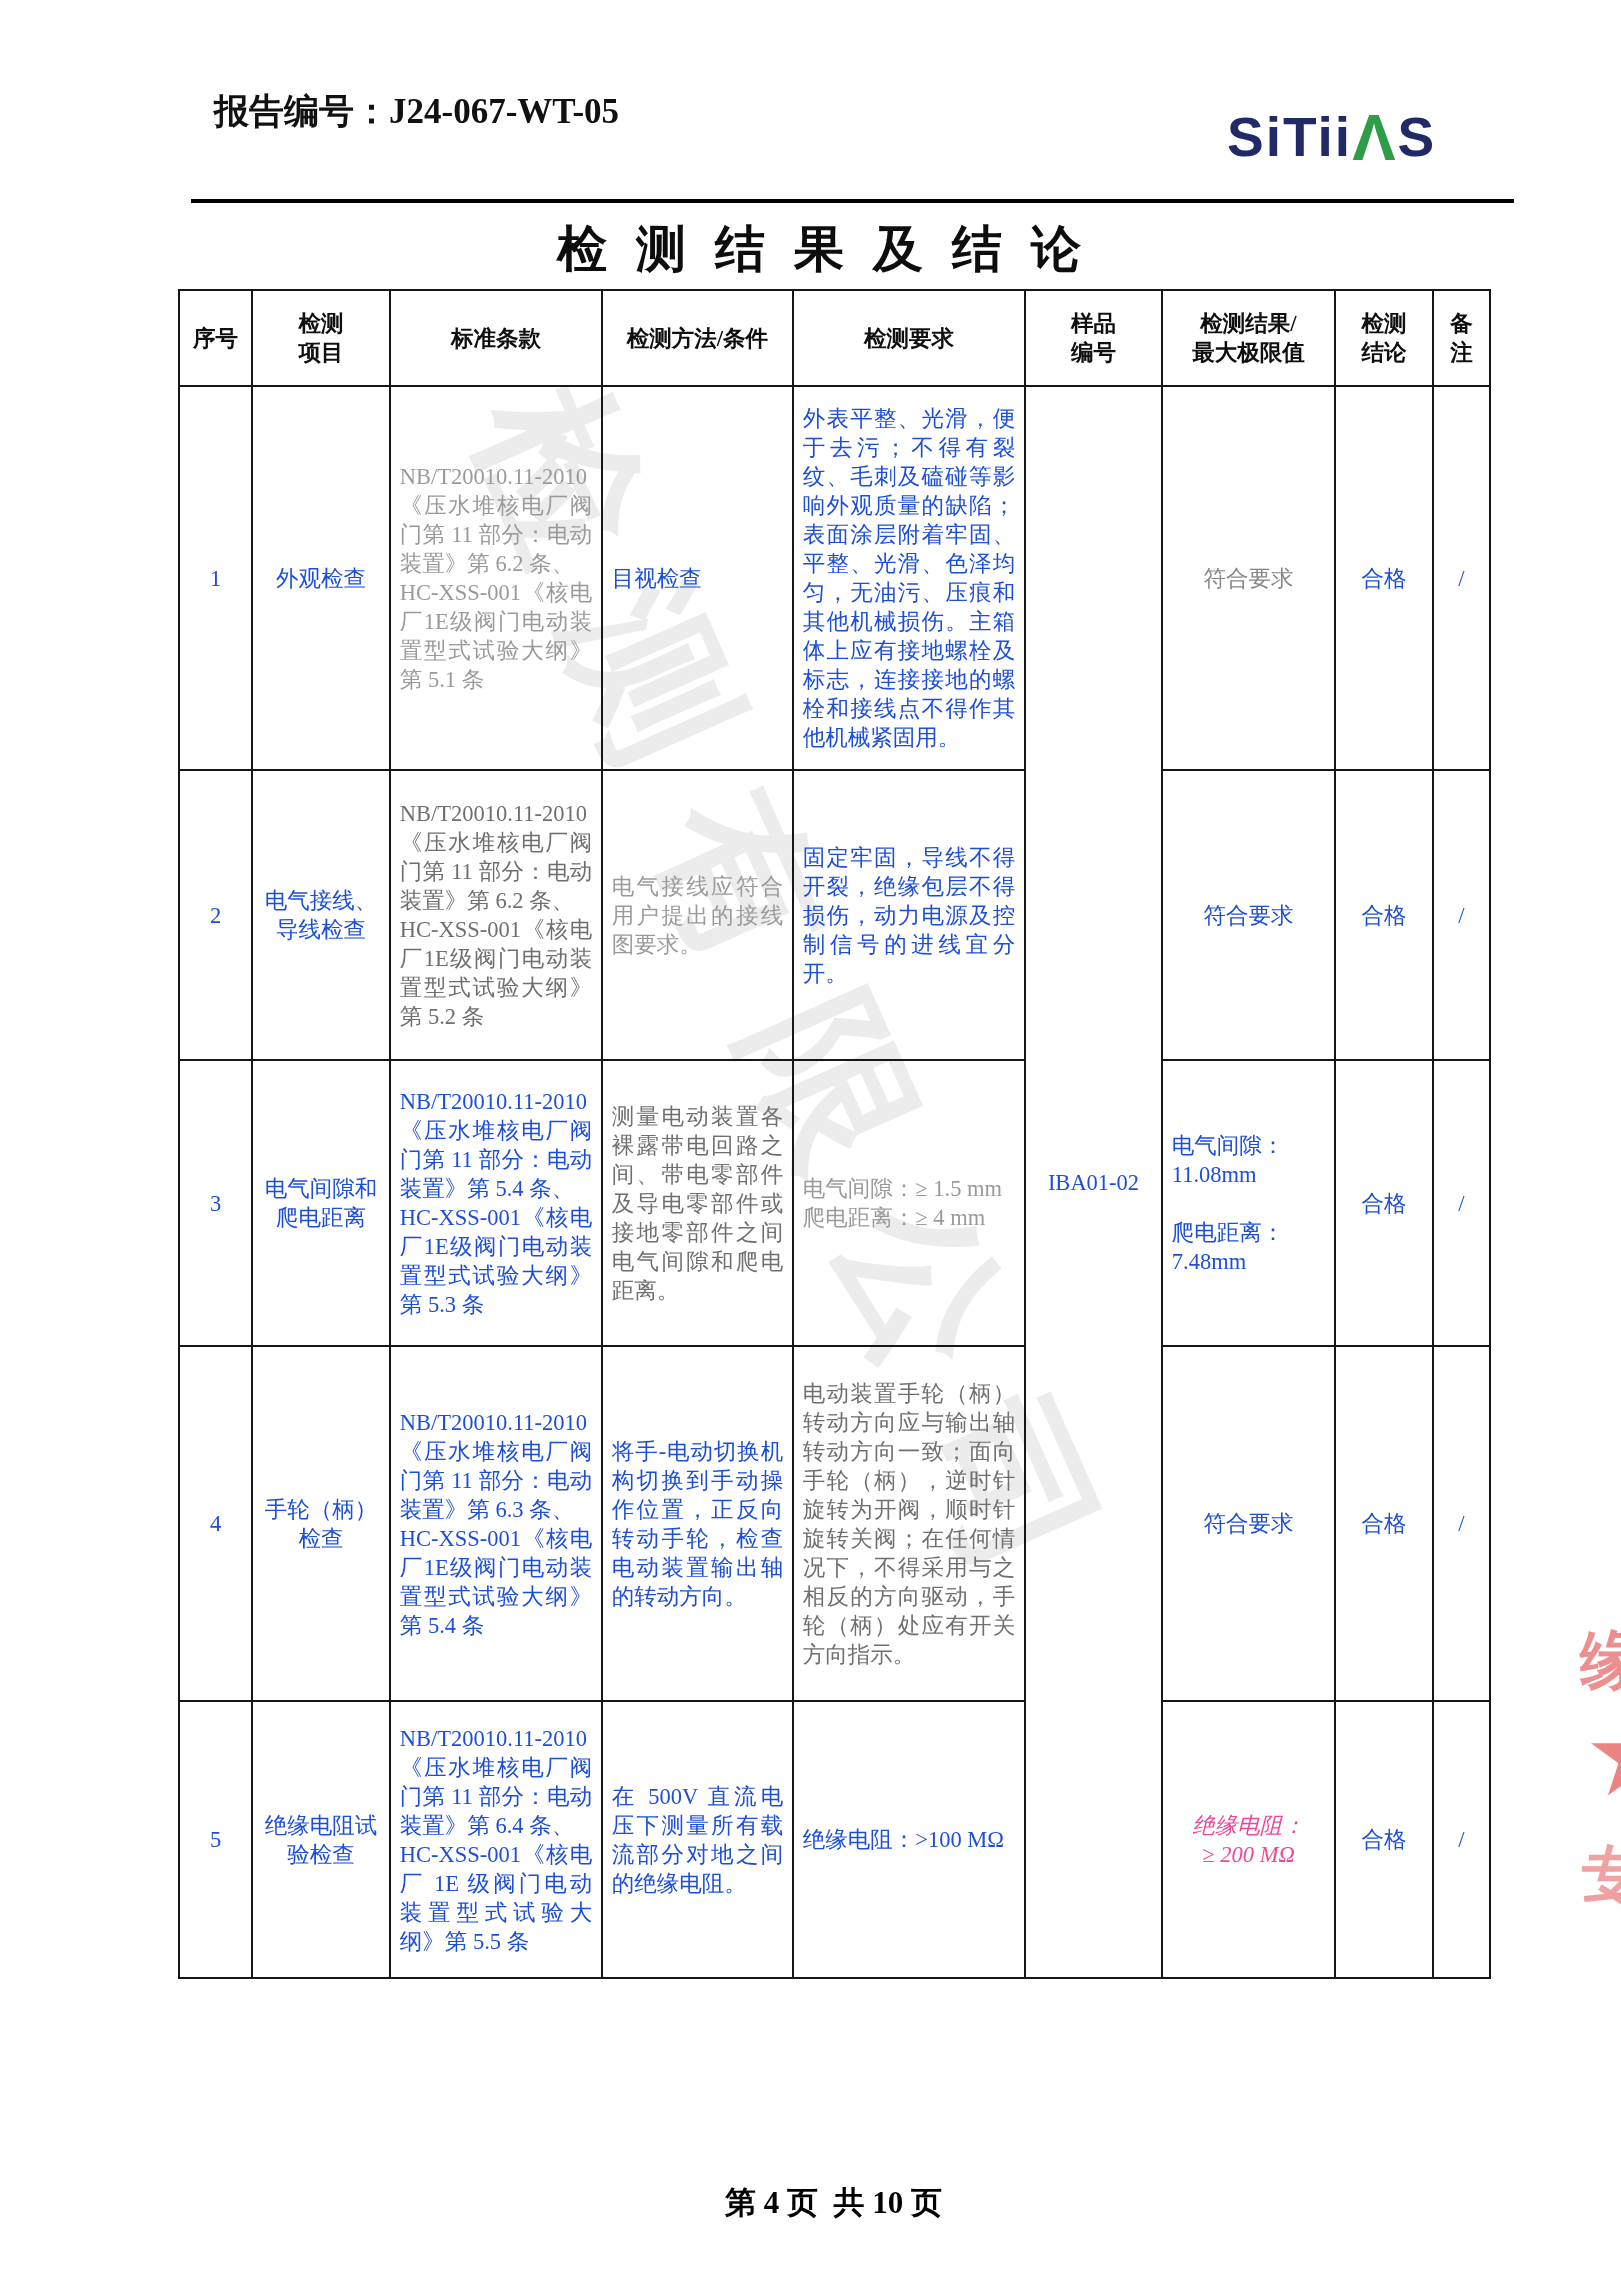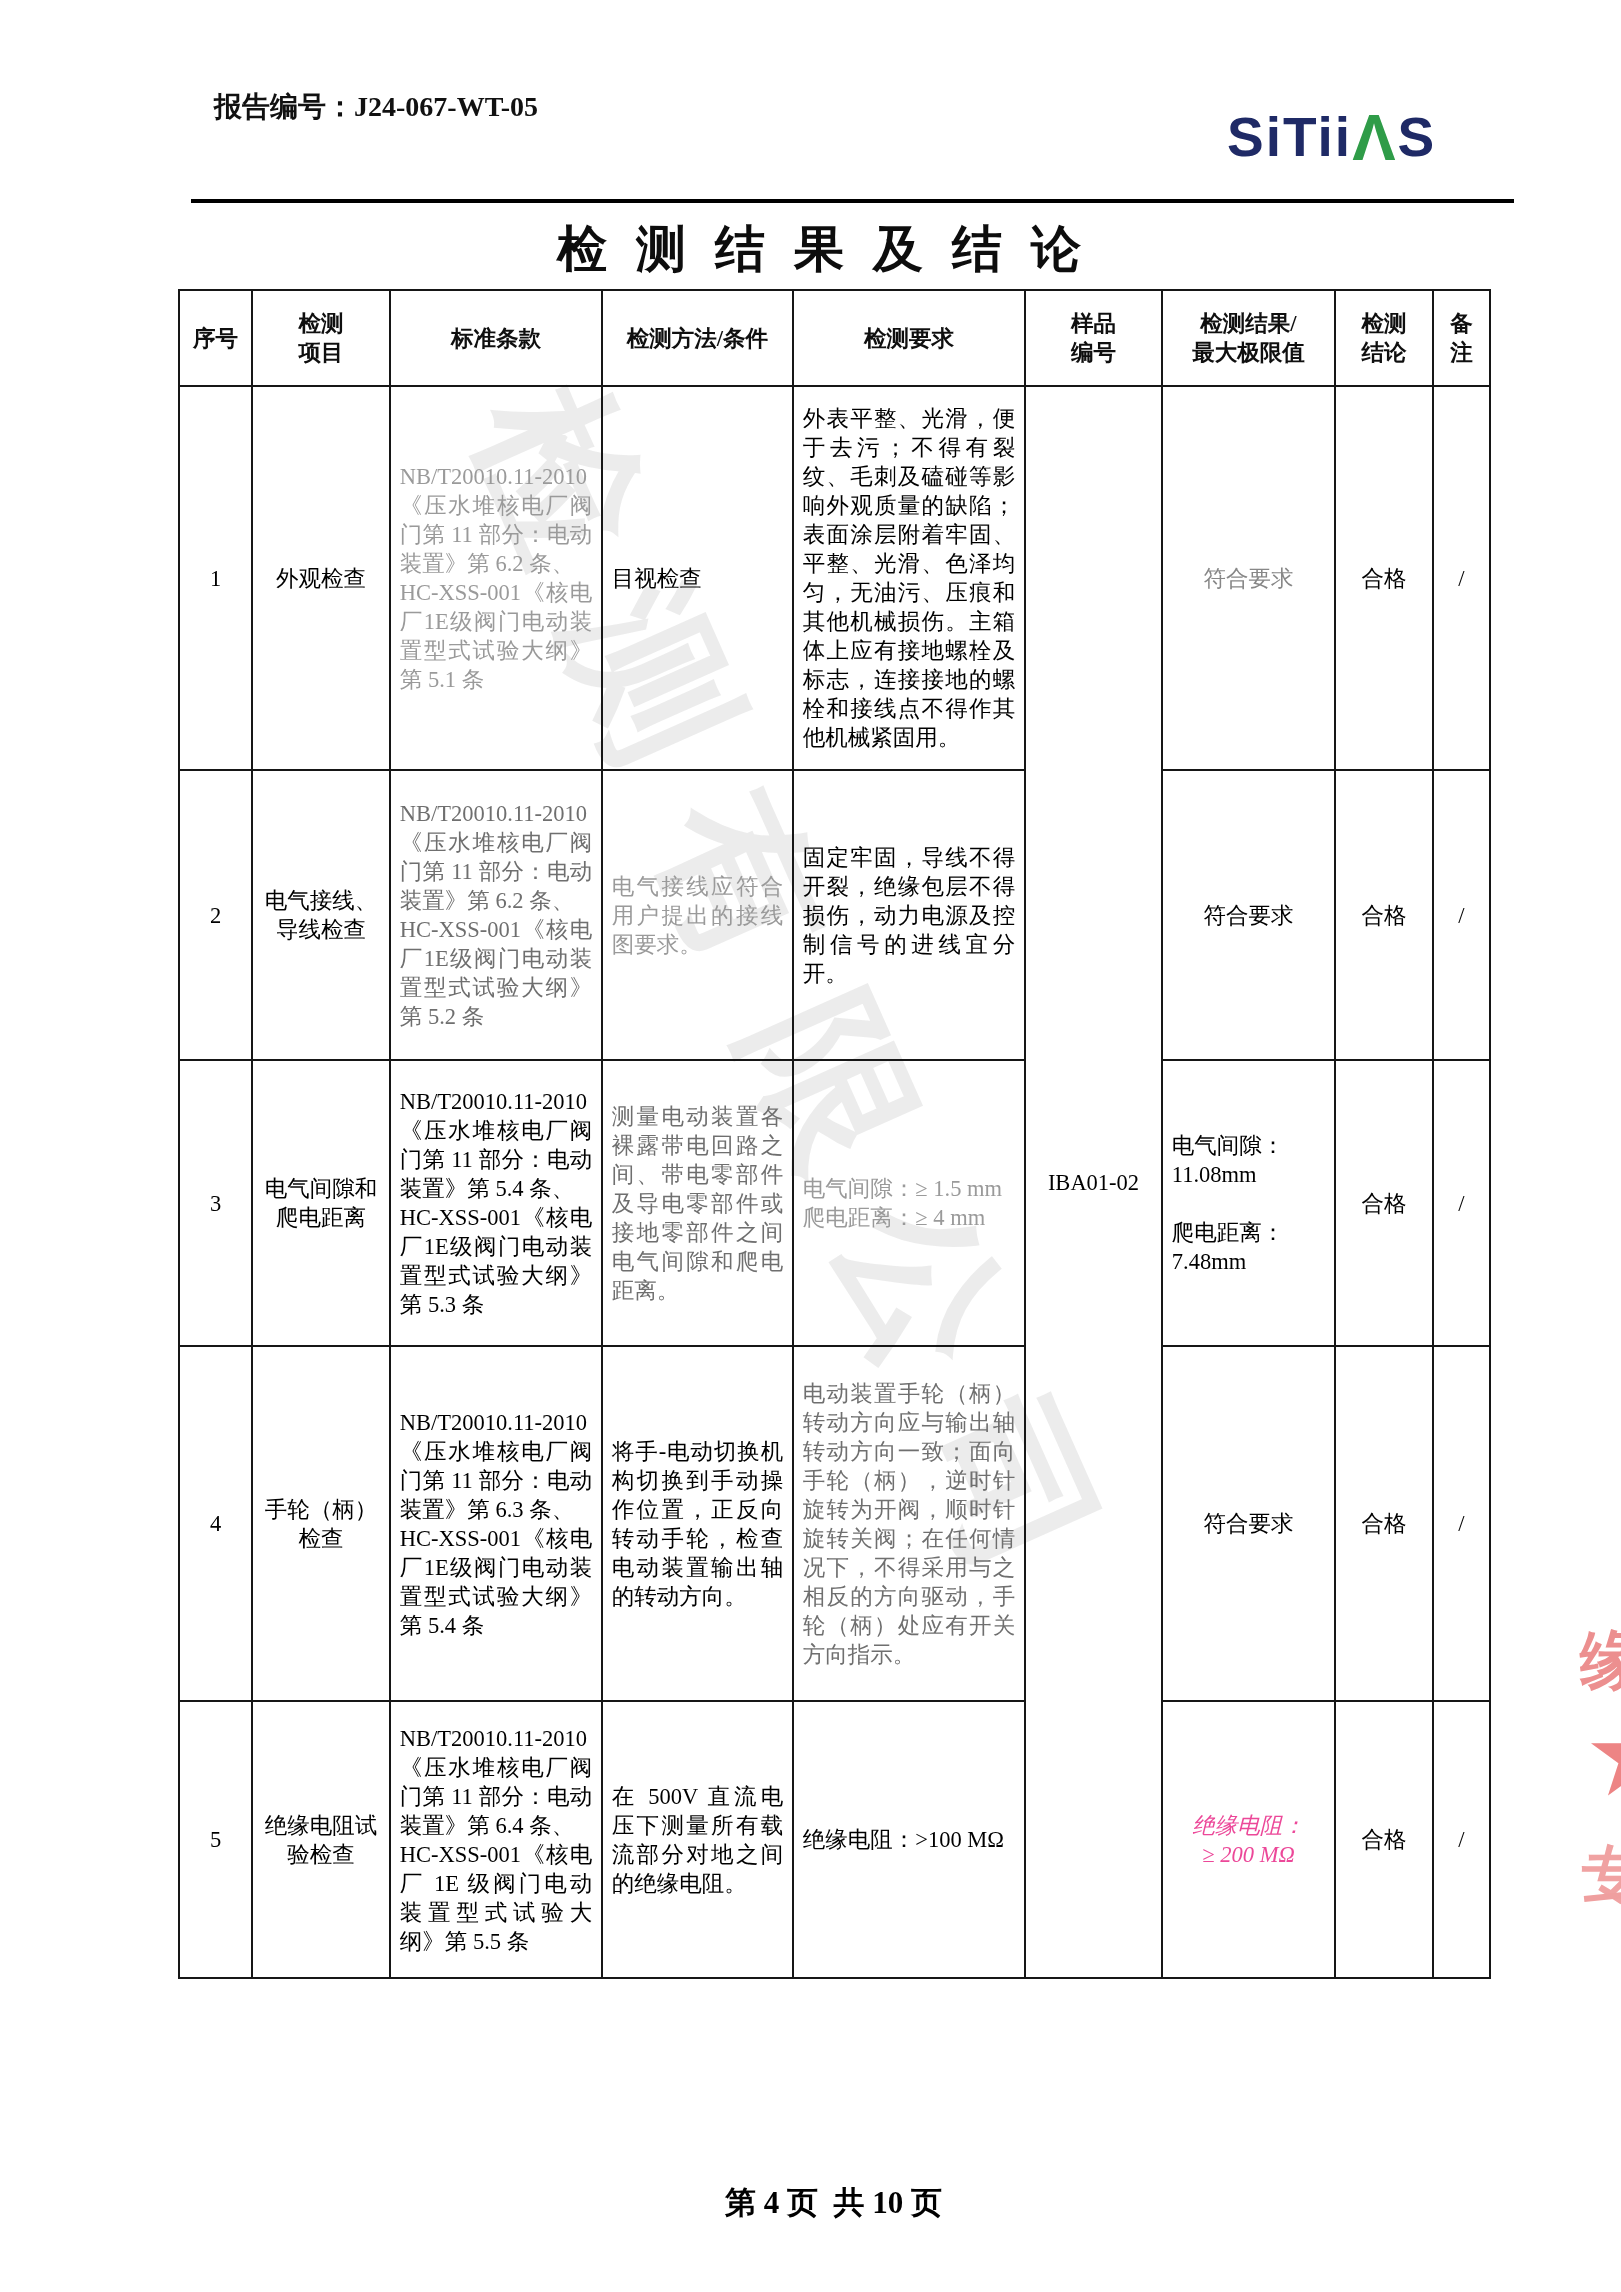--- a/index.html
+++ b/index.html
@@ -2,21 +2,21 @@
 <html><head>
 <meta charset="utf-8">
 <style>
   html,body{margin:0;padding:0;background:#e8e8e8;}
   #page{
     position:relative;width:1621px;height:2293px;background:#ffffff;
     font-family:"Liberation Serif","DejaVu Serif",serif;color:#262626;
     overflow:hidden;margin:0 auto;
   }
   
-  .report-no{position:absolute;left:214px;top:88px;font-size:28px;font-weight:bold;color:#111;}
+  .report-no{position:absolute;left:214px;top:88px;font-size:35px;font-weight:bold;color:#111;}
   .logo{position:absolute;left:1227px;top:110px;font-family:"Liberation Sans","DejaVu Sans",sans-serif;
         font-weight:900;font-size:55px;letter-spacing:2px;line-height:1;white-space:nowrap;}
   .logo .navy{color:#1f2a66;margin-top:8px;}
   .logo .green{color:#2f9c48;font-size:65px;line-height:0;vertical-align:-3.9px;}
   .head-rule{position:absolute;left:191px;top:199px;width:1323px;height:3.9px;background:#000;}
   .doc-title{position:absolute;left:178px;top:216px;width:1311px;text-align:center;
              font-size:50px;font-weight:bold;letter-spacing:29px;color:#0d0d0d;white-space:nowrap;}
   
   .watermark{position:absolute;left:627px;top:353px;font-size:165px;letter-spacing:57px;
              color:rgba(70,70,70,0.10);white-space:nowrap;transform:rotate(66deg);
@@ -29,21 +29,21 @@
     padding:3.9px 8.8px;font-size:22.5px;line-height:29px;overflow:hidden;
   }
   table.report{border:2.9px solid #111;}
   th{font-size:24.5px;font-weight:bold;text-align:center;line-height:33px;color:#0f0f0f;}
   tr.hrow{height:96px;}
   tr.r1{height:384px;} tr.r2{height:290px;} tr.r3{height:286px;} tr.r4{height:355px;} tr.r5{height:277px;}
   td.c-center{text-align:center;}
   td.c-clause{text-align:justify;word-break:break-all;font-size:21.6px;line-height:28px;}
   td.c-just{text-align:justify;}
   td.c-left{text-align:left;}
-  .t-dark{color:#000000;} .t-gray{color:#9a9a9a;} .t-mid{color:#6f6f6f;}
+  .t-dark{color:#1d4ed8;} .t-gray{color:#9a9a9a;} .t-mid{color:#6f6f6f;}
   .t-soft{color:#878787;} .t-faint{color:#ec4899;font-style:italic;}
   
   .stamp{position:absolute;left:1566px;top:1612px;width:55px;height:294px;overflow:hidden;pointer-events:none;}
   .stamp .s-top{position:absolute;left:13.7px;top:5.9px;font-size:63px;color:#ec8f8f;font-weight:bold;}
   .stamp .s-star{position:absolute;left:17.6px;top:86px;font-size:116px;color:#ed8484;line-height:1;}
   .stamp .s-bot{position:absolute;left:15.7px;top:223px;font-size:59px;color:#f0a2a2;font-weight:bold;}
   .stamp .s-line{position:absolute;left:17.6px;top:282px;width:39px;height:5.9px;background:#ef9f9f;transform:rotate(-6deg);}
   
   .footer{position:absolute;left:178px;top:2182px;width:1311px;text-align:center;
           font-size:31px;font-weight:bold;color:#000000;white-space:pre;}

